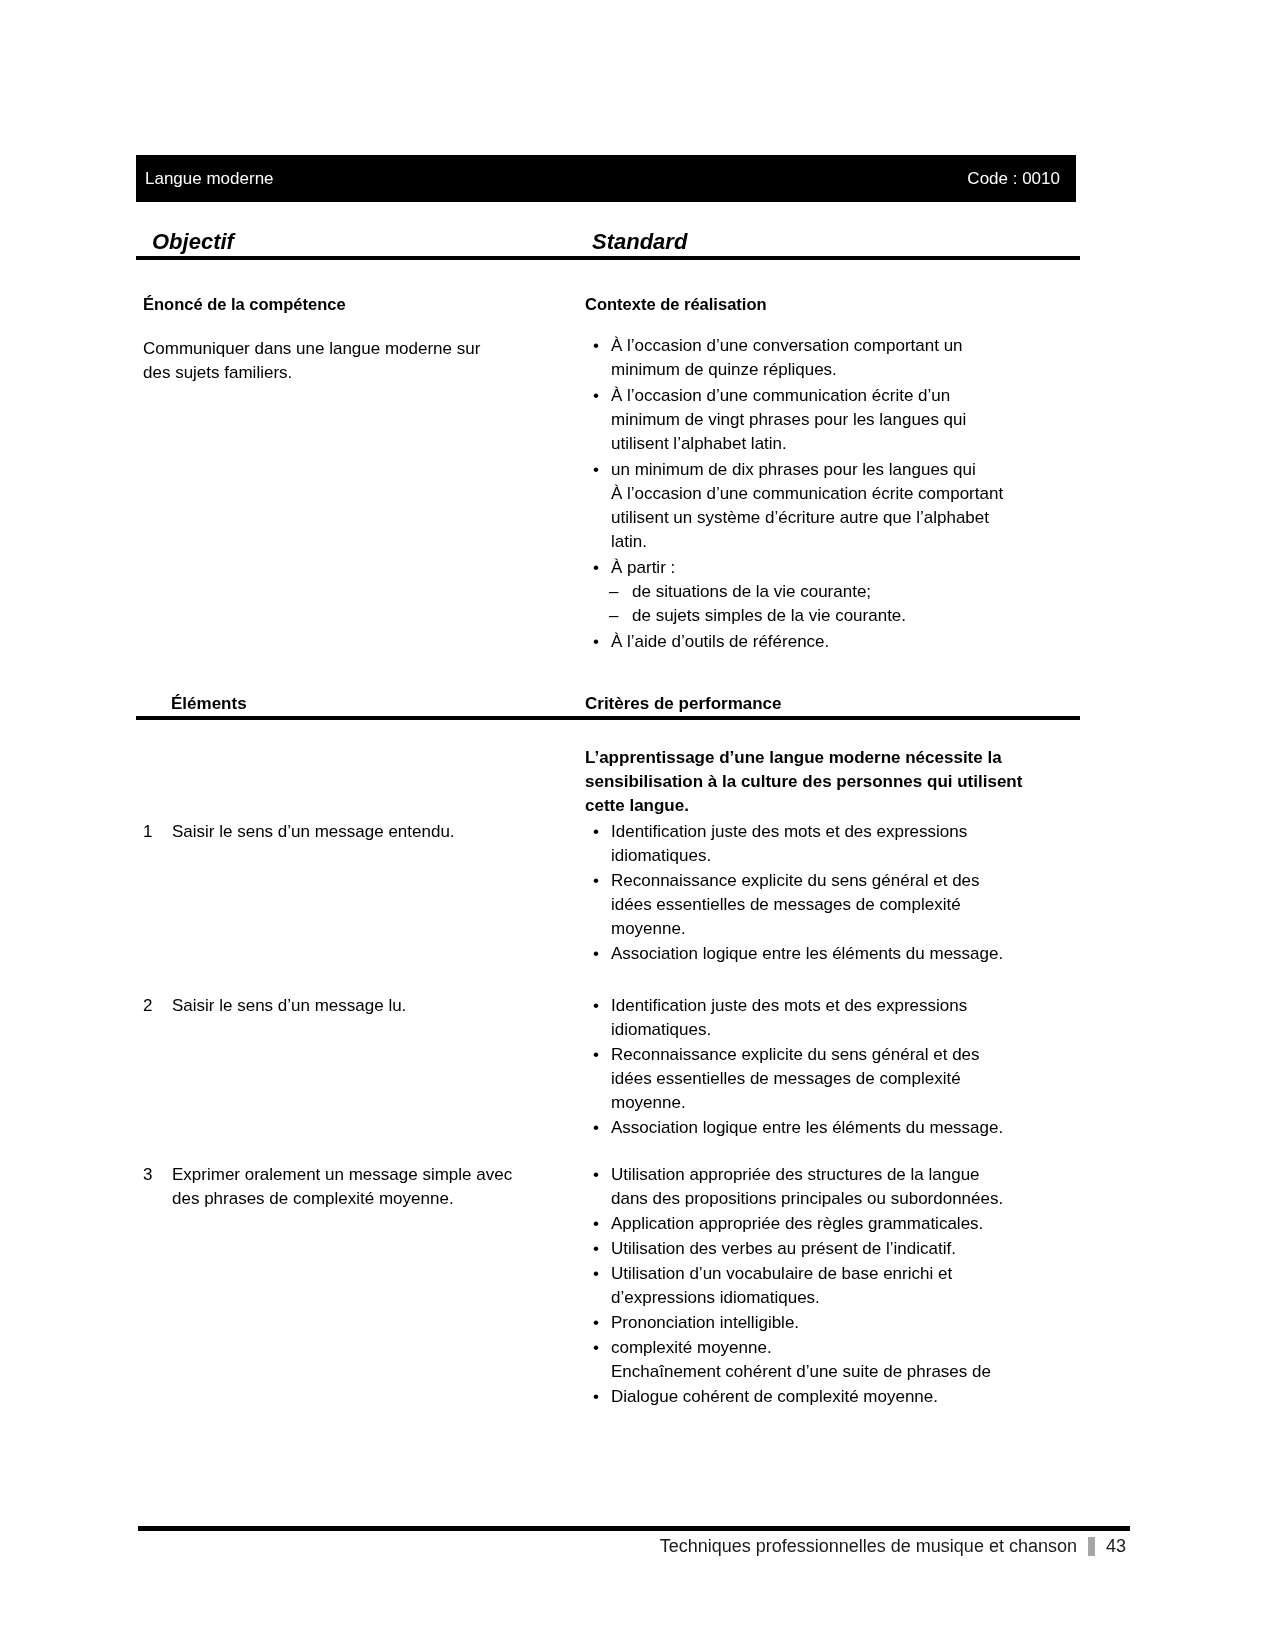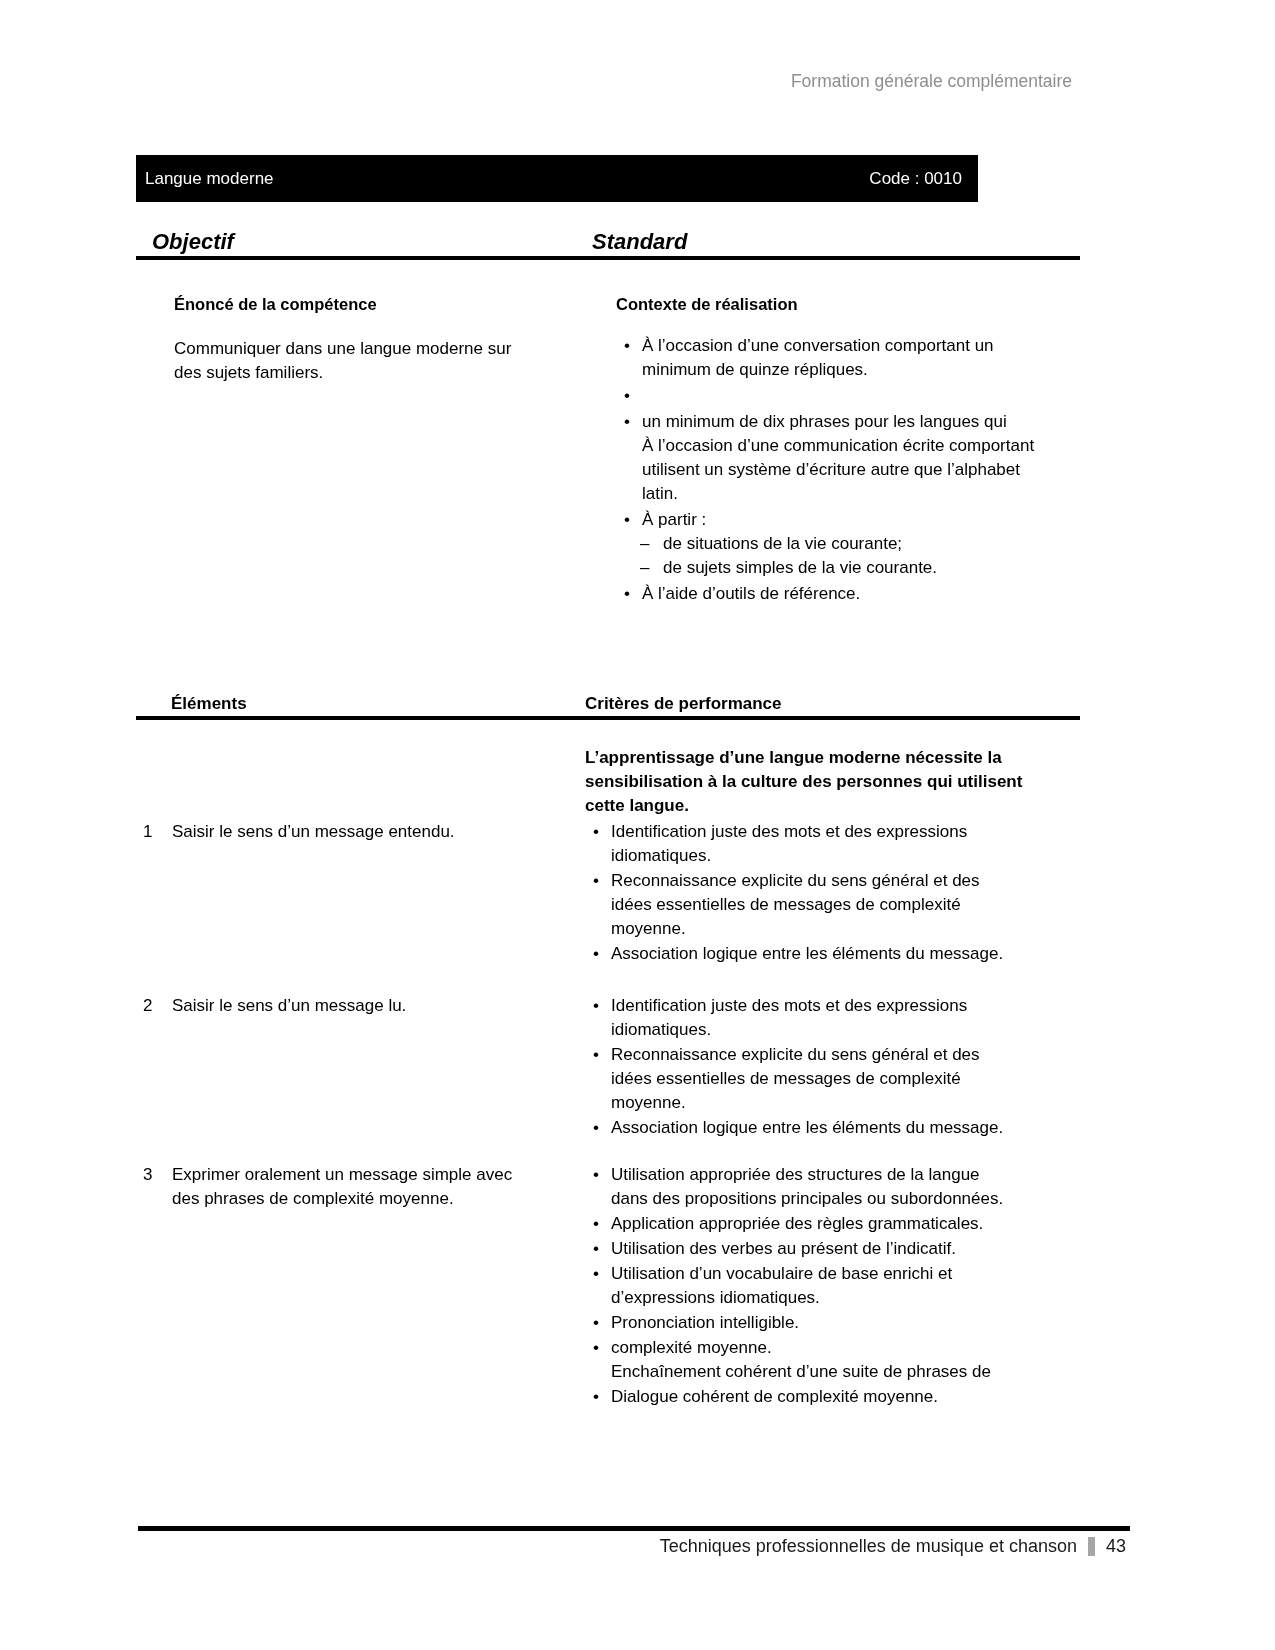--- a/index.html
+++ b/index.html
@@ -13,37 +13,37 @@
     font-size:17px;
     line-height:24px;
     overflow:hidden;
   }
   .running-header {
     position:absolute; top:70px; left:136px; width:940px;
     text-align:right; padding-right:4px;
     color:#8e8e8e; font-size:17.5px; line-height:22px;
   }
   .title-bar {
-    position:absolute; top:155px; left:136px; width:842px; height:47px;
+    position:absolute; top:155px; left:136px; width:940px; height:47px;
     background:#000000; color:#ffffff;
     display:flex; justify-content:space-between; align-items:center;
     padding:0 16px 0 9px; font-size:17px;
   }
   .block { position:absolute; left:136px; width:944px; }
   .sec1-block { top:228px; }
   .sec2-block { top:692px; }
   .headrow { display:grid; grid-template-columns:449px 1fr; }
   .headrow .hcell { font-weight:bold; font-style:italic; font-size:22px; line-height:28px; }
   .headrow .hcell.left { padding-left:16px; }
   .headrow .hcell.right { padding-left:7px; }
   .headrow2 { display:grid; grid-template-columns:449px 1fr; }
   .headrow2 .hcell { font-weight:bold; font-size:17px; line-height:24px; }
   .headrow2 .hcell.left { padding-left:7px;margin-left:28px; }
   .rule { height:4px; background:#000000; }
-  .cols { display:grid; grid-template-columns:449px 1fr; margin-top:32px;margin-left:31px; }
+  .cols { display:grid; grid-template-columns:449px 1fr; margin-top:32px; }
   .col-left { padding-left:7px; }
   .subhead { font-weight:bold; font-size:16.5px; line-height:24px; }
   .statement { margin-top:21px; }
   .bullets { margin-top:18px; }
   .bline { display:block; height:24px; white-space:nowrap; }
   .bullet { display:flex; margin-bottom:2px; }
   .bullet .bmark { width:26px; padding-left:8px; flex:none; }
   .dashrow { display:flex; margin-left:-2px; }
   .dashrow .dmark { width:23px; flex:none; }
   .introrow { display:grid; grid-template-columns:449px 1fr; margin-top:26px;font-weight:bold; }
@@ -60,21 +60,20 @@
     display:flex; justify-content:flex-end; align-items:center; gap:11px;
     font-size:18px; line-height:20px; color:#1a1a1a;
   }
   .fsep { width:7px; height:19px; background:#a6a6a6; display:inline-block; }
 </style>
 </head>
 <body>
 
 <div class="page">
 
-  <div class="running-header">Formation générale complémentaire</div>
 
   <div class="title-bar">
     <span>Langue moderne</span>
     <span>Code : 0010</span>
   </div>
 
   <div class="block sec1-block">
     <div class="headrow">
       <div class="hcell left">Objectif</div>
       <div class="hcell right">Standard</div>
@@ -97,20 +96,25 @@
           <div class="bullet">
             <span class="bmark">•</span>
             <div class="btext">
               <span class="bline">À l’occasion d’une conversation comportant un</span>
               <span class="bline">minimum de quinze répliques.</span>
             </div>
           </div>
 
           <div class="bullet">
             <span class="bmark">•</span>
+            <div class="btext">
+              <span class="bline">À l’occasion d’une communication écrite d’un</span>
+              <span class="bline">minimum de vingt phrases pour les langues qui</span>
+              <span class="bline">utilisent l’alphabet latin.</span>
+            </div>
           </div>
 
           <div class="bullet">
             <span class="bmark">•</span>
             <div class="btext">
               <span class="bline">un minimum de dix phrases pour les langues qui</span>
               <span class="bline">À l’occasion d’une communication écrite comportant</span>
               <span class="bline">utilisent un système d’écriture autre que l’alphabet</span>
               <span class="bline">latin.</span>
             </div>

